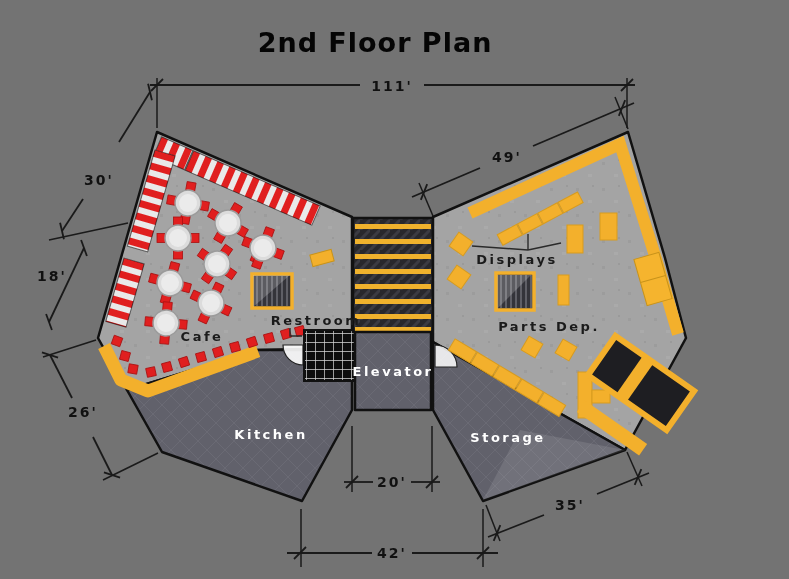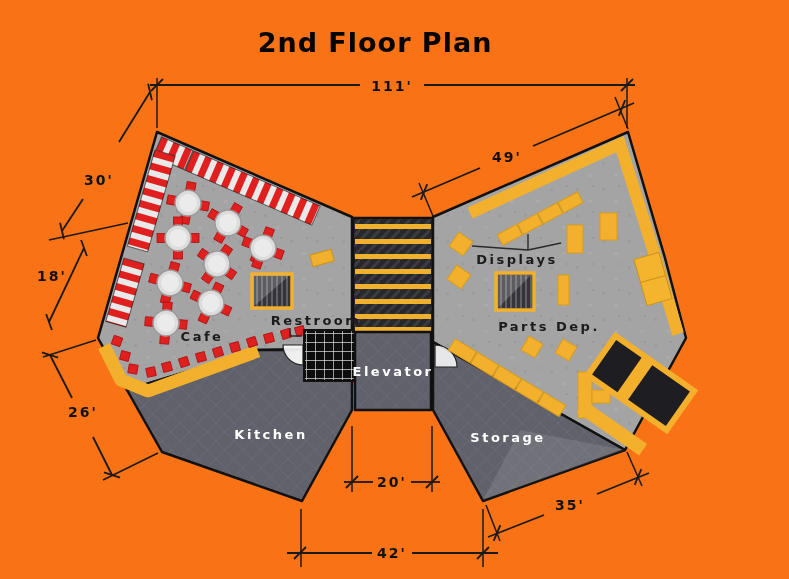--- a/index.html
+++ b/index.html
@@ -1,16 +1,16 @@
 <!DOCTYPE html>
 <html><head>
 <meta charset="utf-8">
 <style>
   html,body{margin:0;padding:0;background:#fff;}
-  .stage{width:789px;height:579px;position:relative;background:#f97316;overflow:hidden;
+  .stage{width:789px;height:579px;position:relative;background:#737373;overflow:hidden;
          font-family:"DejaVu Sans","Liberation Sans",sans-serif;text-decoration:underline;}
   svg{display:block;}
   text{font-family:"DejaVu Sans","Liberation Sans",sans-serif;font-weight:bold;fill:#111;}
   .title{font-size:27px;letter-spacing:1px;fill:#050505;}
   .dim{font-size:14px;letter-spacing:2px;}
   .room{font-size:13px;letter-spacing:2.5px;fill:#1b1b1b;}
   .room-light{fill:#ffffff;}
   .dimline{stroke:#1a1a1a;stroke-width:1.8;fill:none;}
   .extline{stroke:#1a1a1a;stroke-width:1.5;fill:none;}
   .tick{stroke:#1a1a1a;stroke-width:1.8;}

